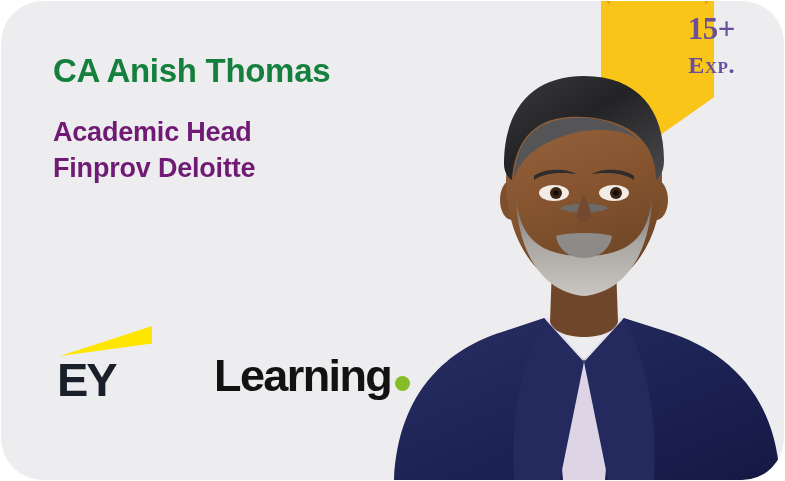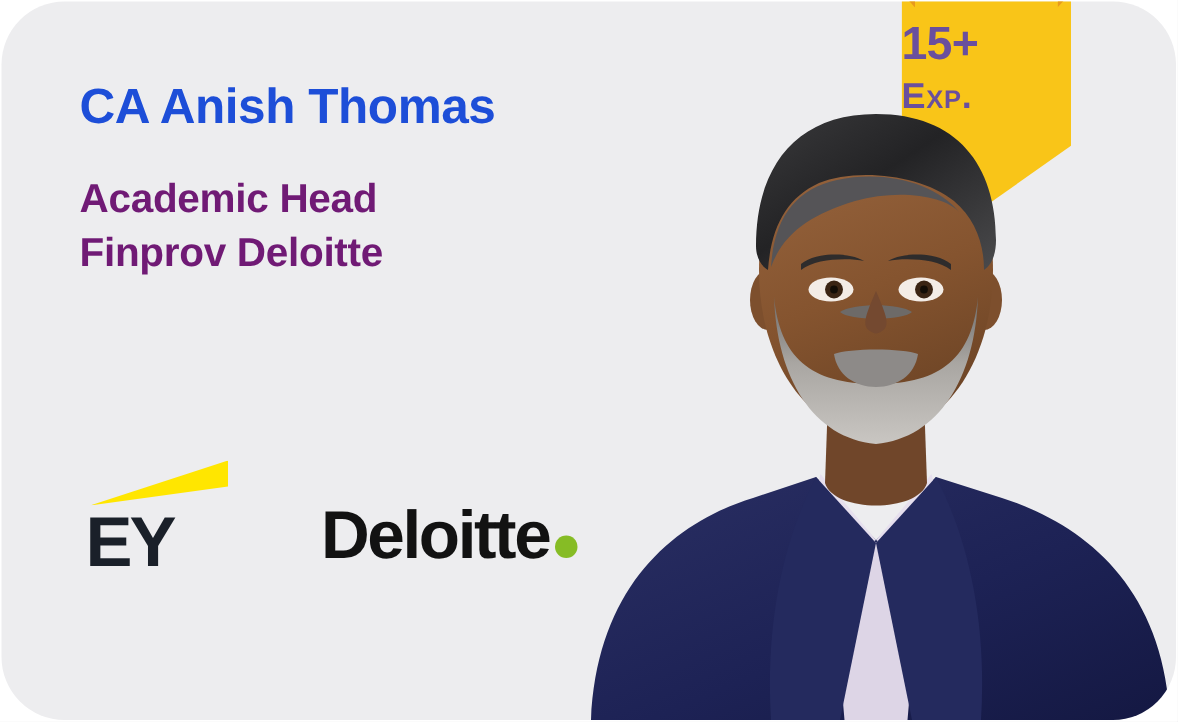--- a/index.html
+++ b/index.html
@@ -28,21 +28,21 @@
   
   .text-block {
     position: absolute;
     left: 52px;
     top: 52px;
     width: 520px;
   }
   .person-name {
     font-size: 33px;
     font-weight: bold;
-    color: #1d4ed8;
+    color: #15803d;
     letter-spacing: -0.3px;
     line-height: 1.1;
     margin: 0;
     white-space: nowrap;
   }
   .role-lines {
     margin-top: 26px;
   }
   .role-line {
     font-size: 27px;
@@ -76,43 +76,44 @@
     background: #e8991b;
   }
   .ribbon-fold-left  { left: 0; -webkit-clip-path: polygon(0 0, 100% 0, 100% 100%); clip-path: polygon(0 0, 100% 0, 100% 100%); }
   .ribbon-fold-right { right: 0; -webkit-clip-path: polygon(0 0, 100% 0, 0 100%); clip-path: polygon(0 0, 100% 0, 0 100%); }
 
   .ribbon-text {
     position: absolute;
     left: 0;
     top: 18px;
     width: 134px;
-    text-align: left;
+    text-align: right;
     color: #6a4f9e;
+    font-family: Liberation Serif, serif;
   }
   .ribbon-years {
     font-size: 31px;
     font-weight: bold;
     line-height: 1;
     letter-spacing: -0.5px;
   }
   .ribbon-label {
     margin-top: 9px;
     font-size: 24px;
     font-weight: bold;
     line-height: 1;
     font-variant: small-caps;
     letter-spacing: 0.5px;
   }
 
   
   .logo-row {
     position: absolute;
     left: 56px;
-    top: 303px;
+    top: 322px;
     display: flex;
     align-items: flex-end;
     gap: 62px;
     text-align: center;
   }
   .ey-logo { position: relative; width: 95px; height: 80px; }
   .ey-beam {
     position: absolute;
     left: 3px; top: 3px;
     width: 92px; height: 30px;
@@ -181,21 +182,21 @@
       <div class="ribbon-label">Exp.</div>
     </div>
   </div>
 
   <div class="logo-row">
     <div class="ey-logo">
       <div class="ey-beam"></div>
       <div class="ey-text">EY</div>
     </div>
     <div class="deloitte-logo">
-      <span class="deloitte-text">Deloitte</span>
+      <span class="deloitte-text">Learning</span>
       <span class="deloitte-dot"></span>
     </div>
   </div>
 
   <div class="portrait">
     <svg viewBox="0 0 400 420" preserveAspectRatio="xMidYMax meet">
       <defs>
         <linearGradient id="suitG" x1="0" y1="0" x2="1" y2="1">
           <stop offset="0%" stop-color="#2a2f63"></stop>
           <stop offset="55%" stop-color="#1d2255"></stop>

